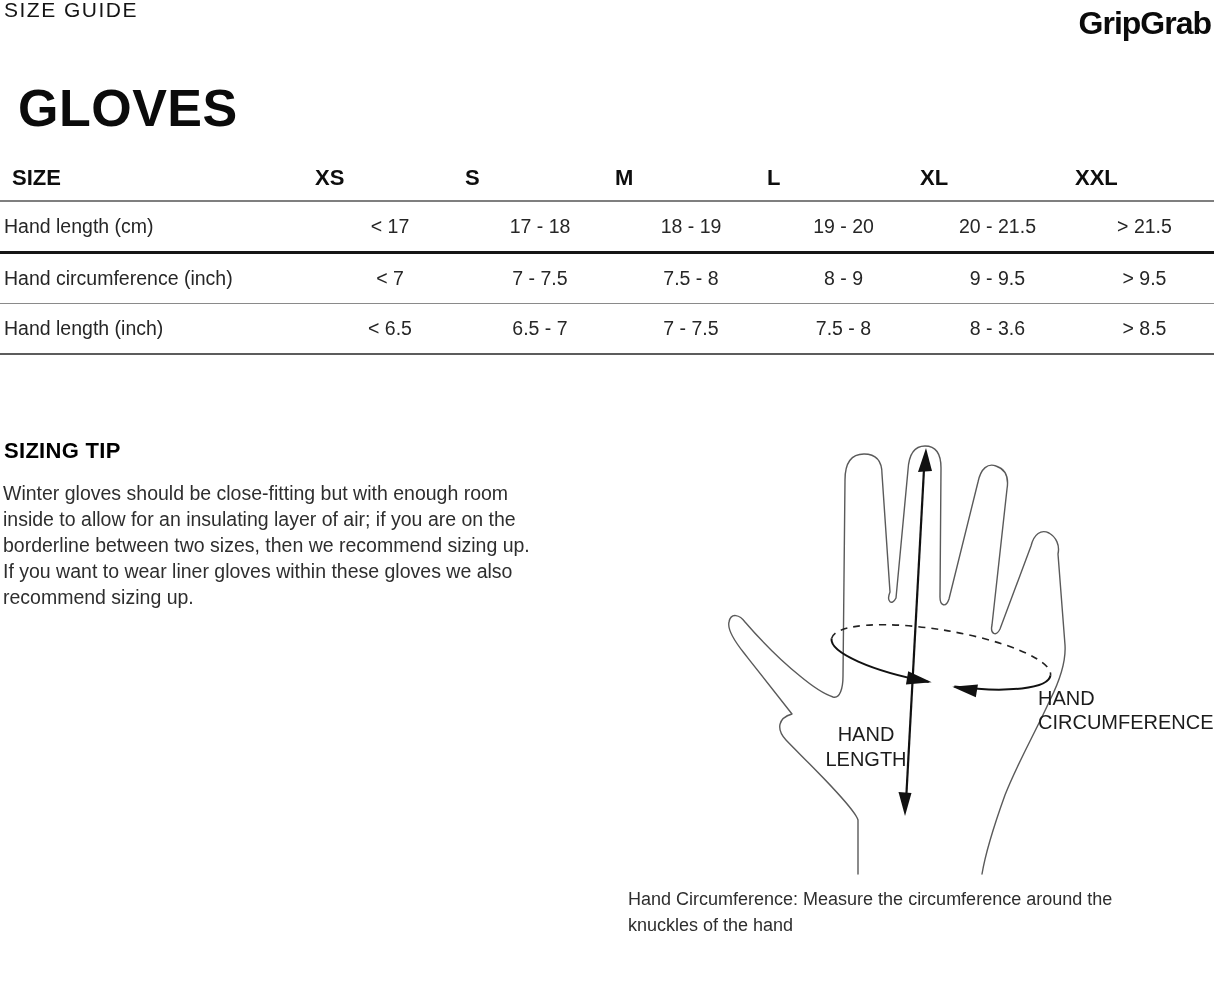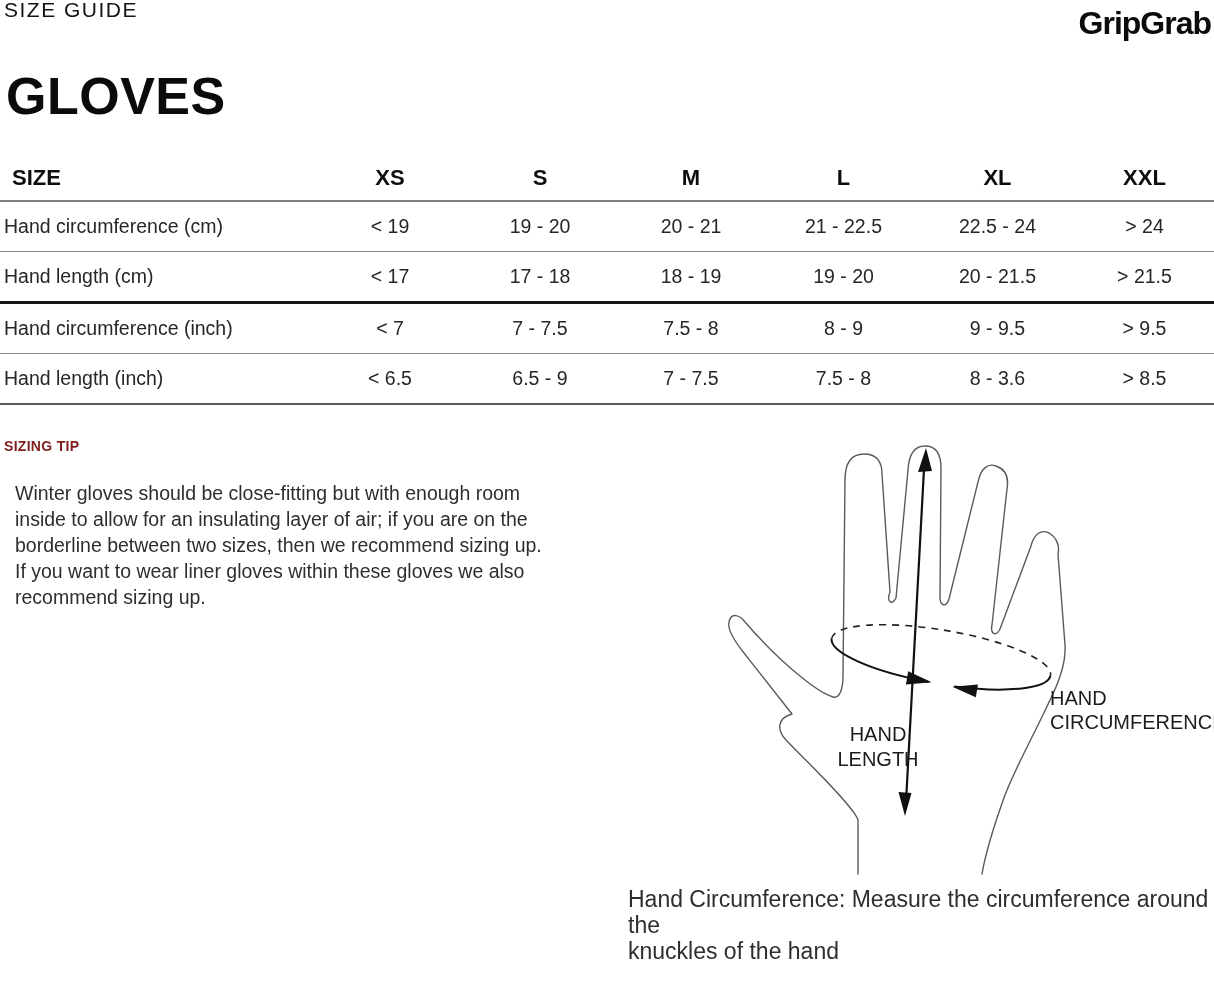--- a/index.html
+++ b/index.html
@@ -1,57 +1,57 @@
 <!DOCTYPE html>
 <html><head>
 <meta charset="utf-8">
 <style>
   html,body{margin:0;padding:0;background:#ffffff;}
   body{
     width:1214px;height:1003px;position:relative;overflow:hidden;
     font-family:"Liberation Sans",sans-serif;color:#2b2b2b;
   }
-  .pre{white-space:pre-line;margin-left:12px;}
+  .pre{white-space:pre-line;}
 
   .eyebrow{
     position:absolute;left:4px;top:-2px;
     font-size:21px;letter-spacing:1.5px;font-weight:500;color:#141414;
   }
   .brand{
     position:absolute;right:3px;top:0px;
     font-size:32px;line-height:46px;font-weight:800;letter-spacing:-1px;color:#0b0b0b;
   }
   .page-title{
     position:absolute;left:1px;top:62px;
     font-size:52px;line-height:58px;font-weight:800;letter-spacing:0.5px;color:#0b0b0b;
   }
 
   table.size-table{
     position:absolute;left:0;top:156px;width:1214px;
     border-collapse:collapse;table-layout:fixed;
   }
   .size-table th{
     font-size:22px;font-weight:700;color:#0e0e0e;height:44px;
-    vertical-align:middle;text-align:center;padding:0;
+    vertical-align:middle;text-align:left;padding:0;
   }
   .size-table th.first{text-align:left;padding-left:12px;}
   .size-table td{
     font-size:19.5px;color:#262626;height:49px;
     vertical-align:middle;text-align:center;padding:0;
   }
   .size-table td.first{text-align:left;padding-left:4px;}
   .size-table thead tr{border-bottom:2px solid #7f7f7f;}
   .size-table tr.r1{border-bottom:1.5px solid #8a8a8a;}
   .size-table tr.r2{border-bottom:3.5px solid #161616;}
   .size-table tr.r3{border-bottom:1.5px solid #8a8a8a;}
   .size-table tr.r4{border-bottom:2px solid #5c5c5c;}
 
   .tip-heading{
     position:absolute;left:4px;top:438px;
-    font-size:14px;font-weight:700;letter-spacing:0.3px;color:#7f1d1d;
+    font-size:22px;font-weight:700;letter-spacing:0.3px;color:#000000;
   }
   .tip-body{
     position:absolute;left:3px;top:480px;width:590px;
     font-size:19.5px;line-height:26px;color:#2e2e2e;
   }
 
   .diagram{
     position:absolute;left:620px;top:430px;width:594px;height:450px;
   }
   .diagram svg{position:absolute;left:0;top:0;}
@@ -61,29 +61,29 @@
   }
   .hand-circ-label{
     position:absolute;left:418px;top:256px;width:170px;
     text-align:left;font-size:20px;line-height:24px;color:#1c1c1c;
   }
 
   .notes{
     position:absolute;left:628px;top:886px;width:586px;
   }
   .note{
-    font-size:23px;line-height:26px;color:#2e2e2e;margin:0 0 14px 0;
+    font-size:18px;line-height:26px;color:#2e2e2e;margin:0 0 14px 0;
   }
 </style>
 </head>
 <body>
 
 <div class="eyebrow">SIZE GUIDE</div>
 <div class="brand">GripGrab</div>
-<h1 class="page-title" style="margin:5px">GLOVES</h1>
+<h1 class="page-title" style="margin:17px">GLOVES</h1>
 
 <table class="size-table">
   <colgroup>
     <col style="width:315px">
       <col style="width:150px">
       <col style="width:150px">
     <col style="width:152px">
       <col style="width:153px">
       <col style="width:155px">
       <col style="width:139px">
@@ -93,29 +93,20 @@
       <th class="first">SIZE</th>
       <th>XS</th>
       <th>S</th>
       <th>M</th>
       <th>L</th>
       <th>XL</th>
       <th>XXL</th>
     </tr>
   </thead>
   <tbody>
-    <tr class="r1">
-      <td class="first">Hand circumference (cm)</td>
-      <td>&lt; 19</td>
-      <td>19 - 20</td>
-      <td>20 - 21</td>
-      <td>21 - 22.5</td>
-      <td>22.5 - 24</td>
-      <td>&gt; 24</td>
-    </tr>
     <tr class="r2">
       <td class="first">Hand length (cm)</td>
       <td>&lt; 17</td>
       <td>17 - 18</td>
       <td>18 - 19</td>
       <td>19 - 20</td>
       <td>20 - 21.5</td>
       <td>&gt; 21.5</td>
     </tr>
     <tr class="r3">
@@ -123,21 +114,21 @@
       <td>&lt; 7</td>
       <td>7 - 7.5</td>
       <td>7.5 - 8</td>
       <td>8 - 9</td>
       <td>9 - 9.5</td>
       <td>&gt; 9.5</td>
     </tr>
     <tr class="r4">
       <td class="first">Hand length (inch)</td>
       <td>&lt; 6.5</td>
-      <td>6.5 - 9</td>
+      <td>6.5 - 7</td>
       <td>7 - 7.5</td>
       <td>7.5 - 8</td>
       <td>8 - 3.6</td>
       <td>&gt; 8.5</td>
     </tr>
   </tbody>
 </table>
 
 <div class="tip-heading">SIZING TIP</div>
 <div class="tip-body pre">Winter gloves should be close-fitting but with enough room

